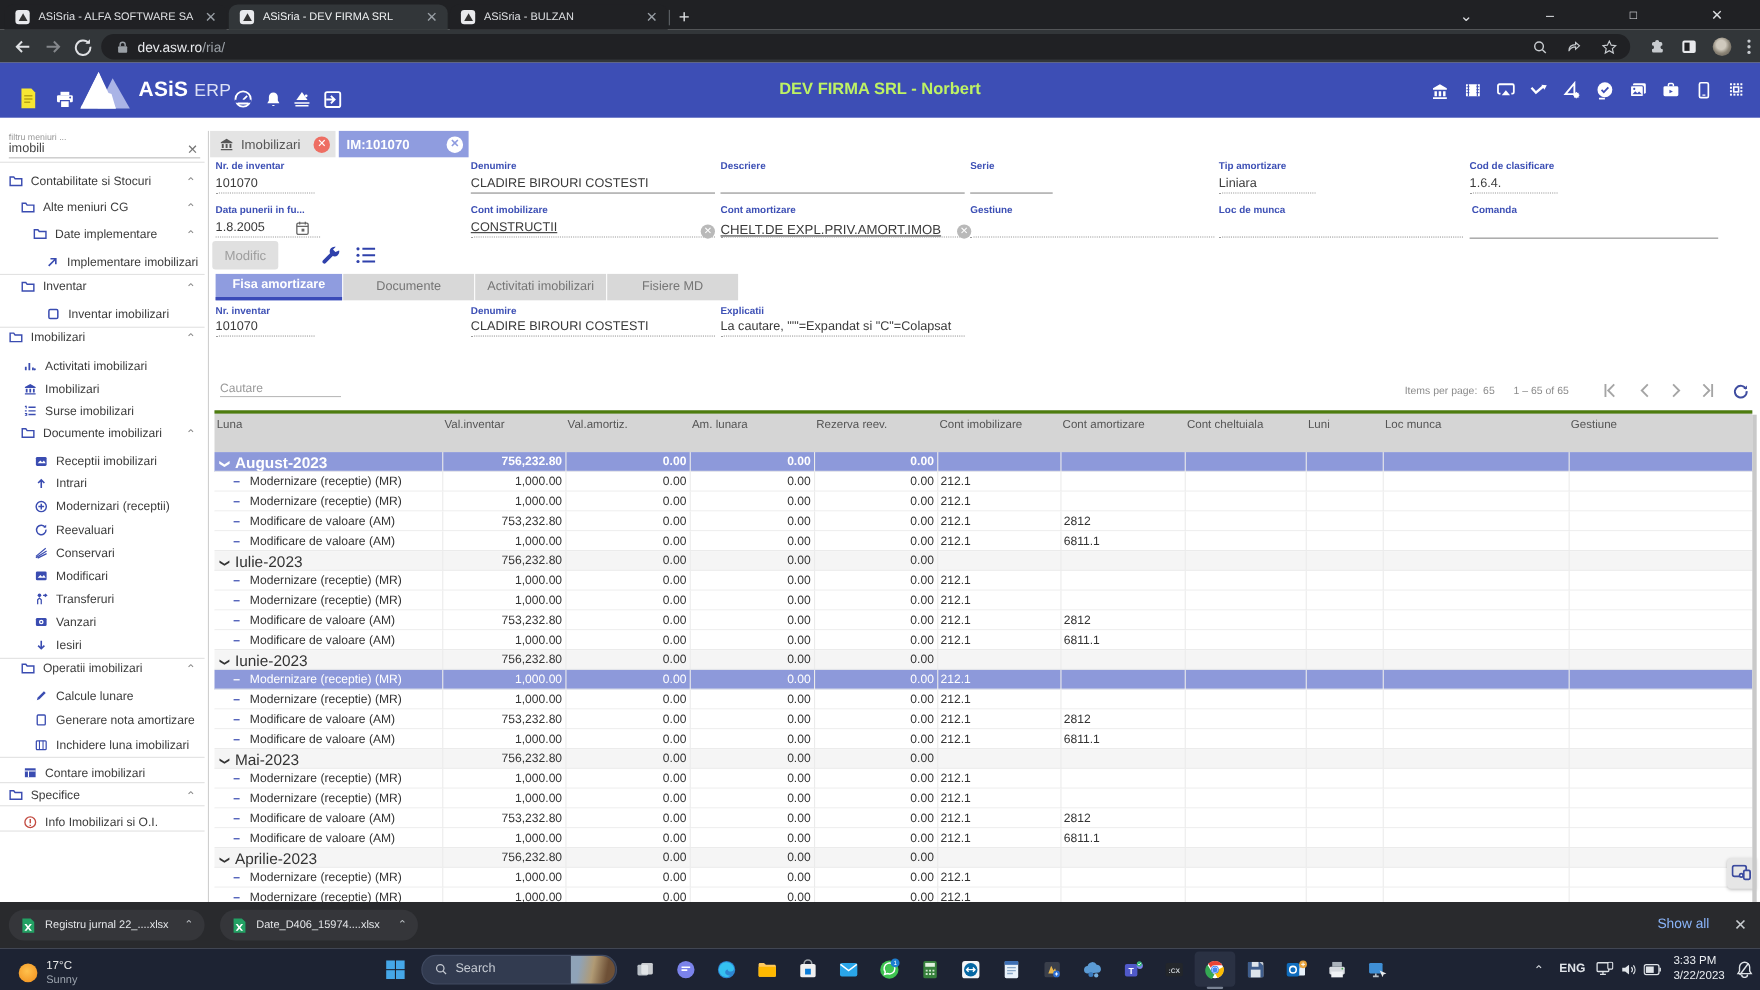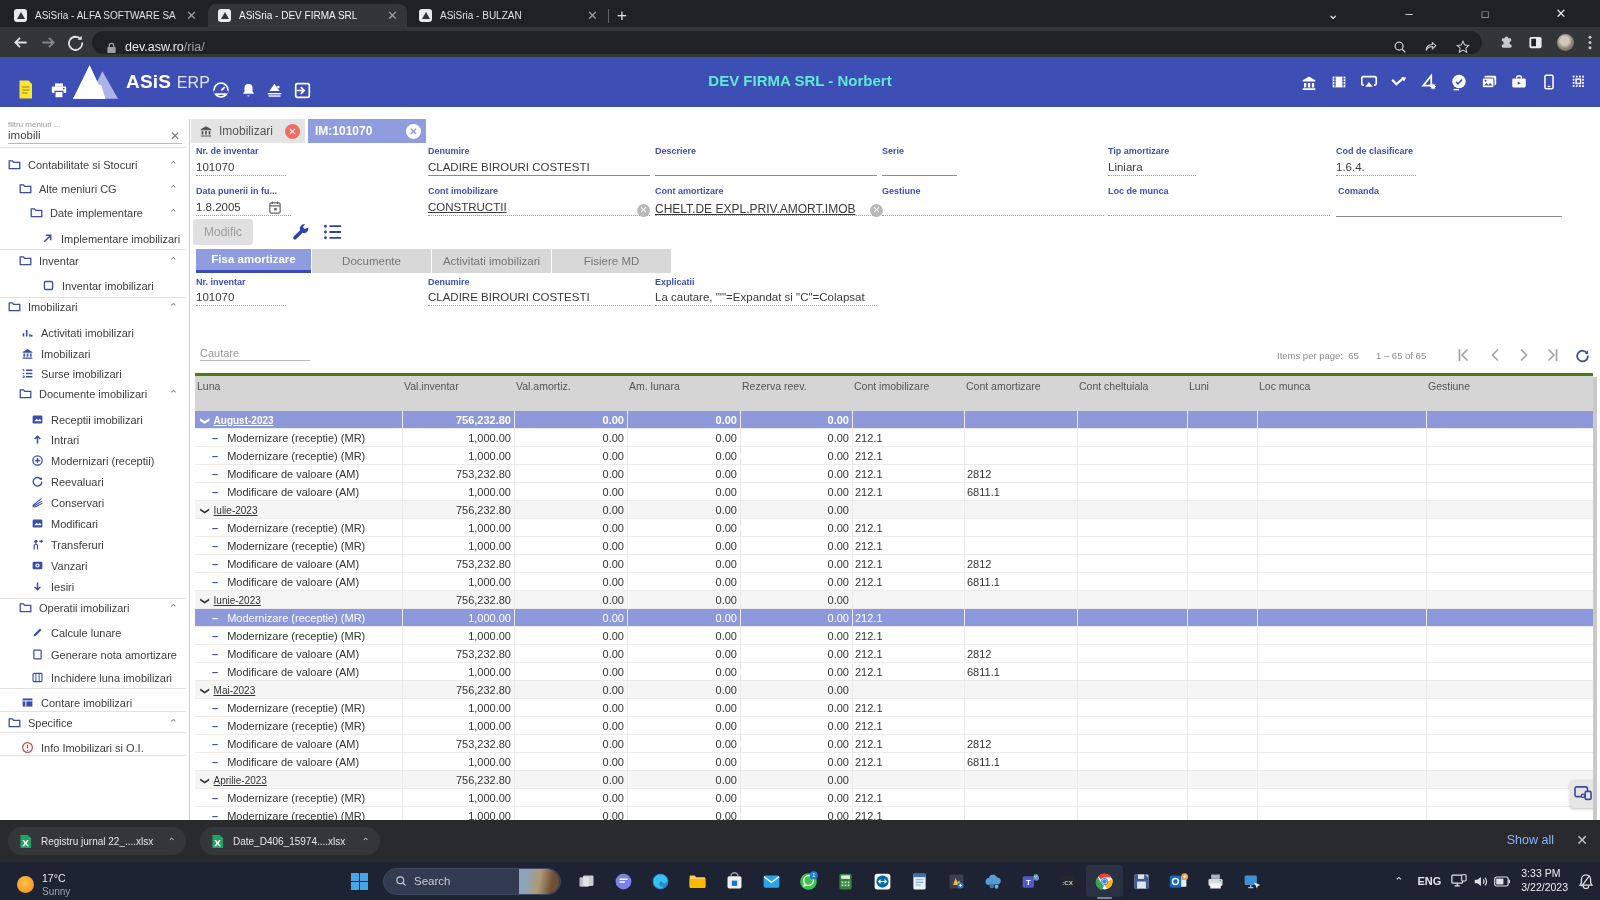--- a/index.html
+++ b/index.html
@@ -12,30 +12,30 @@
 .btab .fav:before { content:""; position:absolute; left:2.5px; top:3px; border-left:4px solid transparent; border-right:4px solid transparent; border-bottom:7px solid #333; }
 .btab .x { margin-left:auto; margin-right:9px; color:#9aa0a6; font-size:13px; line-height:1; }
 .btab.active { background:#323639; color:#f1f3f4; }
 .newtab { position:absolute; left:617px; top:6px; color:#dfe1e4; font-size:17px; }
 .tabsep { position:absolute; left:608px; top:9px; width:1px; height:14px; background:#5f6368; }
 #wctrl { position:absolute; right:1px; top:0; height:27px; display:flex; align-items:center; color:#dfe1e4; }
 #wctrl span { width:76px; text-align:center; font-size:12px; }
 
 #toolbar { position:absolute; left:0; top:27px; width:1600px; height:30px; background:#323639; display:flex; align-items:center; }
 .navs { width:17px; height:17px; }
-#omni { position:absolute; left:92px; top:4px; width:1390px; height:23px; background:#202124; border-radius:12px; display:flex; align-items:flex-end; color:#e8eaed; font-size:12.5px; }
+#omni { position:absolute; left:92px; top:4px; width:1390px; height:23px; background:#202124; border-radius:12px; display:flex; align-items:center; color:#e8eaed; font-size:12.5px; }
 #omni .lock { margin:0 8px 0 14px; }
 #omni .grey { color:#9aa0a6; }
 #omni .oright { margin-left:auto; display:flex; align-items:center; gap:17px; margin-right:12px; color:#c7cbcf; }
 #tbright { position:absolute; right:8px; top:6px; height:18px; display:flex; align-items:center; gap:14px; color:#c7cbcf; }
 #avatar { width:17px; height:17px; border-radius:50%; background:radial-gradient(circle at 45% 40%, #cfc9bd 30%, #8d8678 55%, #55514a 100%); }
 
 
 #appbar { position:absolute; left:0; top:57px; width:1600px; height:50px; background:#3d4eb5; }
-#appbar .title { position:absolute; left:0; right:0; top:15px; text-align:center; color:#5eead4; font-size:15px; font-weight:bold; }
+#appbar .title { position:absolute; left:0; right:0; top:15px; text-align:center; color:#bef264; font-size:15px; font-weight:bold; }
 #appleft { position:absolute; left:18px; top:8px; height:34px; display:flex; align-items:flex-end; }
 #appright { position:absolute; right:12px; top:16px; display:flex; align-items:center; gap:12px; }
 .ai { width:18px; height:18px; }
 #logo { display:flex; align-items:center; }
 .brand { color:#fff; font-size:19px; font-weight:bold; letter-spacing:0.2px; }
 .brand i { font-style:normal; font-weight:normal; font-size:16px; color:#dde1f5; }
 
 
 #work { position:absolute; left:0; top:119px; width:1600px; height:713px; background:#fff; }
 #sidebar { position:absolute; left:0; top:0; width:190px; height:713px; border-right:1px solid #cfcfcf; overflow:hidden; }
@@ -87,21 +87,21 @@
 .c3 { left:432px; width:113px; text-align:right; padding-right:3px; }
 .c4 { left:545px; width:112px; text-align:right; padding-right:3px; }
 .c5 { left:657px; width:112px; padding-left:2px; }
 .c6 { left:769px; width:113px; padding-left:2px; }
 .c7 { left:882px; width:110px; }
 .c8 { left:992px; width:70px; }
 .c9 { left:1062px; width:169px; }
 .c10 { left:1231px; width:167px; }
 .tr .c1,.tr .c2,.tr .c3,.tr .c4,.tr .c5,.tr .c6,.tr .c7,.tr .c8,.tr .c9,.tr .c10 { border-left:1px solid #ebebeb; }
 .gchev { display:inline-block; transform:rotate(-90deg); font-size:9px; margin:0 6px 0 5px; }
-.gname { font-size:10px;text-decoration:underline; }
+.gname { font-size:14px; }
 .dash { color:#3a4cb1; font-weight:bold; margin:0 9px 0 17px; }
 .tr.d.sel2 .dash { color:#fff; }
 
 
 .pgt { position:absolute; top:231px; color:#8b8b8b; font-size:9.5px; }
 .pgs { position:absolute; top:229px; width:16px; height:14px; }
 
 
 #dlbar { position:absolute; left:0; top:820px; width:1600px; height:42px; background:#292a2d; }
 .dlchip { position:absolute; top:7px; height:28px; background:#35363a; border-radius:14px; display:flex; align-items:center; color:#e4e6e9; font-size:10px; white-space:nowrap; overflow:hidden; }

